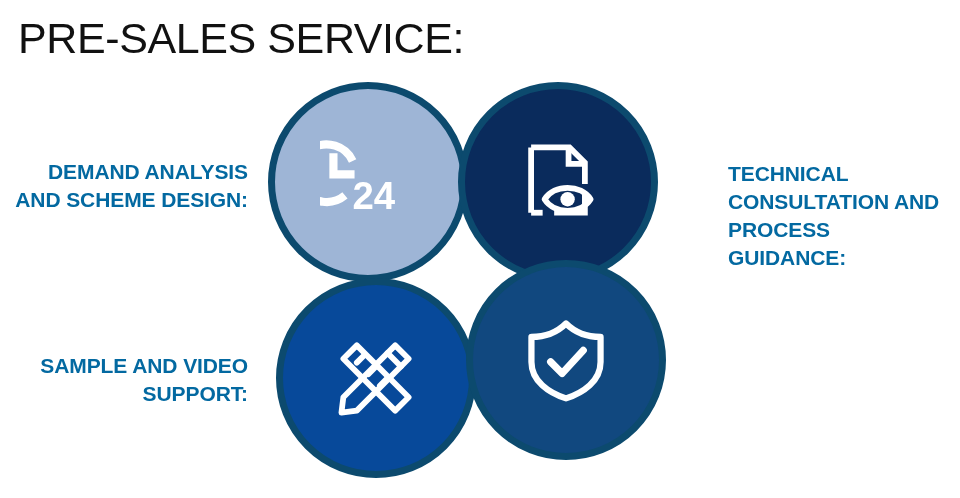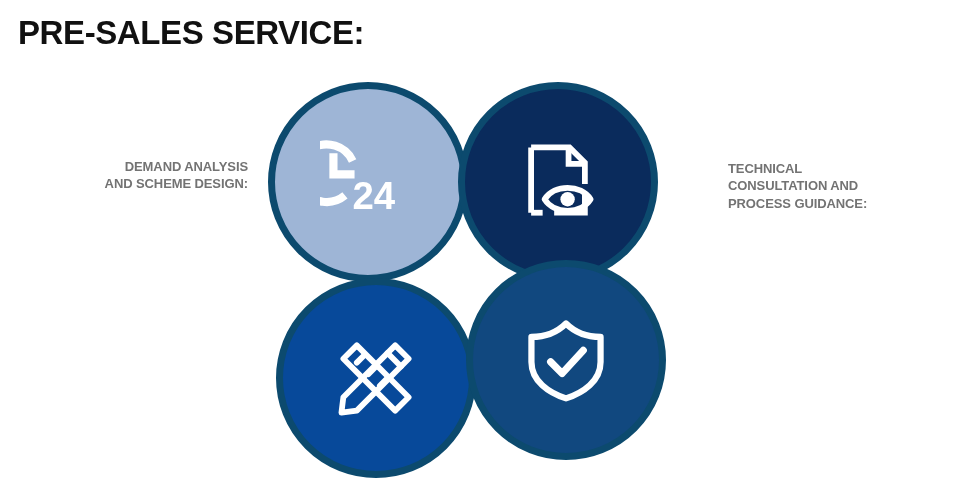--- a/index.html
+++ b/index.html
@@ -9,22 +9,22 @@
     font-family:"Liberation Sans","DejaVu Sans",sans-serif;
     overflow:hidden;
     position:relative;
   }
   #stage{position:relative;width:960px;height:498px;}
 
   
   .title{
     position:absolute;
     left:18px; top:14px;
-    font-size:33px;
-    font-weight:700;
+    font-size:43px;
+    font-weight:400;
     letter-spacing:-0.4px;
     color:#111111;
     white-space:nowrap;
   }
 
   
   .cluster{
     position:absolute;
     left:268px; top:82px;
     width:412px; height:412px;
@@ -41,24 +41,24 @@
   .c-tr{ left:190px; top:0px;   background:#0A2B5C; z-index:2; }
   .c-bl{ left:8px;   top:196px; background:#07499A; z-index:3; }
   .c-br{ left:198px; top:178px; background:#11487F; z-index:4; }
 
   .icon{ width:96px;height:96px;display:block; }
   .icon svg{ width:100%;height:100%;display:block; }
 
   
   .label{
     position:absolute;
-    font-size:13px;
+    font-size:21px;
     font-weight:700;
     line-height:1.33;
-    color:#737373;
+    color:#0369a1;
     letter-spacing:-0.1px;
     white-space:pre-line;
   }
   .label-tl{ right:712px; top:158px; text-align:right; width:240px; }
   .label-tr{ left:728px;  top:160px; width:224px; }
   .label-bl{ right:712px; top:352px; text-align:right; width:240px; }
   .label-br{ left:668px;  top:340px; text-align:left;  width:292px; }
 </style>
 </head>
 <body>
@@ -126,15 +126,17 @@
 
   </div>
 
   <div class="label label-tl">DEMAND ANALYSIS
 AND SCHEME DESIGN:</div>
 
   <div class="label label-tr">TECHNICAL
 CONSULTATION AND
 PROCESS GUIDANCE:</div>
 
+  <div class="label label-bl">SAMPLE AND VIDEO
+SUPPORT:</div>
 
 
 </div>
 
 </body></html>

